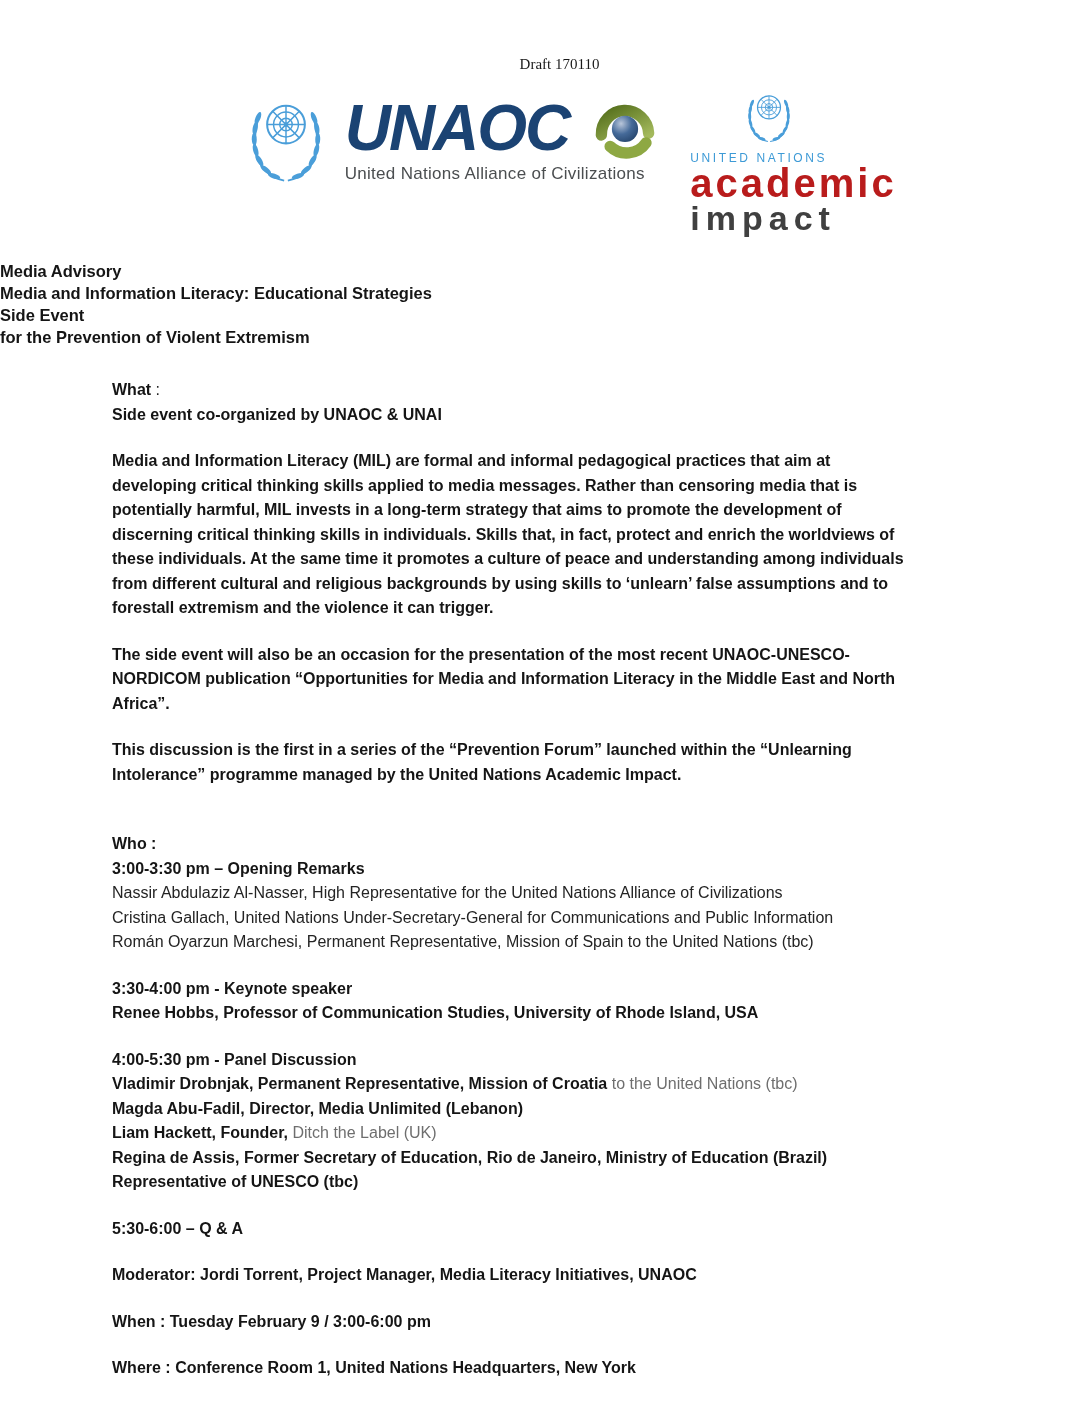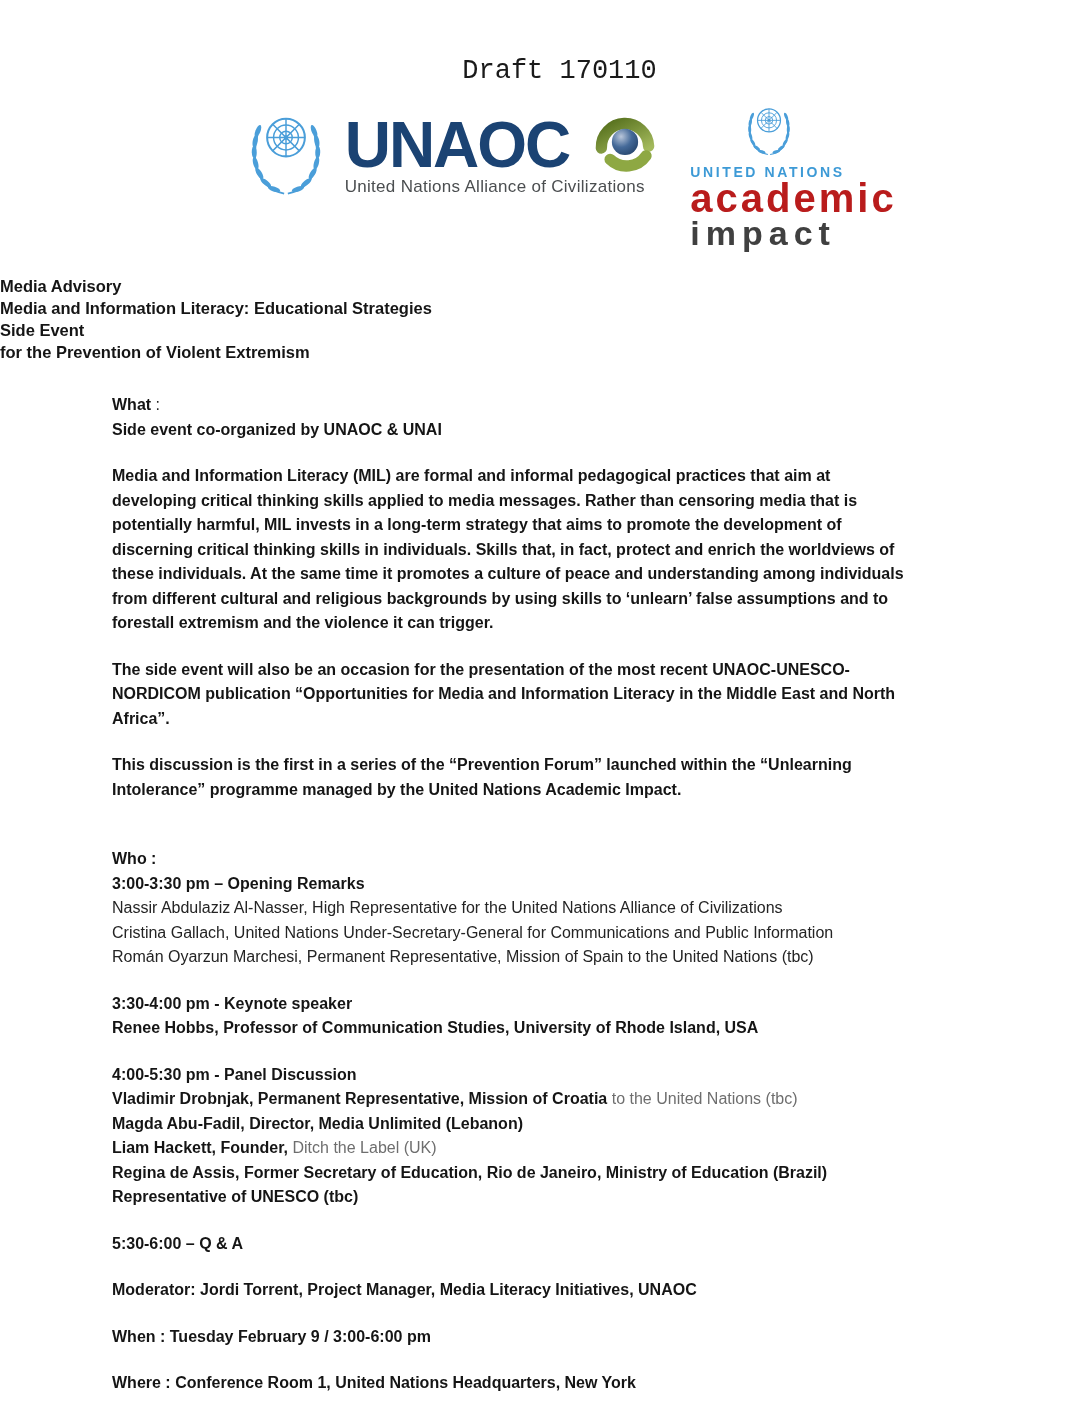--- a/index.html
+++ b/index.html
@@ -9,47 +9,47 @@
     color:#171717;
     position:relative;
     overflow:hidden;
   }
   .page { width:1088px; height:1408px; position:relative; }
 
   
   .draft {
     padding-top:56px;
     text-align:center;
-    font-family:Liberation Mono, monospace;
-    font-size:27px;
+    font-family:Liberation Serif, serif;
+    font-size:15px;
     color:#1a1a1a;
     padding-left:31px;
   }
 
   
   .logo-row {
     margin-top:14px;
     display:flex;
     justify-content:center;
     align-items:flex-start;
   }
   .unaoc-logo { display:flex; align-items:flex-start; gap:13px; }
   .unaoc-emblem { width:92px; height:102px; margin-top:4px; }
-  .unaoc-word-row { display:flex; align-items:flex-end; gap:21px; margin-top:6px; }
+  .unaoc-word-row { display:flex; align-items:center; gap:21px; margin-top:6px;font-style:italic; }
   .unaoc-word {
     font-size:64px; font-weight:800; letter-spacing:-2px;
     color:#1b4373; line-height:0.95;
   }
   .unaoc-swirl { width:70px; height:70px; }
   .unaoc-tagline { font-size:17px; color:#4b4e50; letter-spacing:0.3px; margin-top:1px; }
 
   .unai-logo { margin-left:30px; display:flex; flex-direction:column; align-items:center; }
   .unai-emblem { width:56px; height:62px; }
   .unai-text { width:158px; text-align:left; margin-top:2px; }
-  .unai-un { font-size:14px; font-weight:700; letter-spacing:2.6px; color:#3d9ad6; }
+  .unai-un { font-size:12px; font-weight:400; letter-spacing:2.6px; color:#3d9ad6; }
   .unai-academic { font-size:40px; font-weight:800; letter-spacing:3px; color:#b91c1c; line-height:0.92; }
   .unai-impact { font-size:34px; font-weight:800; letter-spacing:6px; color:#404040; line-height:0.95; }
 
   
   .heading {
     margin-top:26px;
     text-align:left;
     font-weight:700;
     font-size:16.5px;
     line-height:22px;

